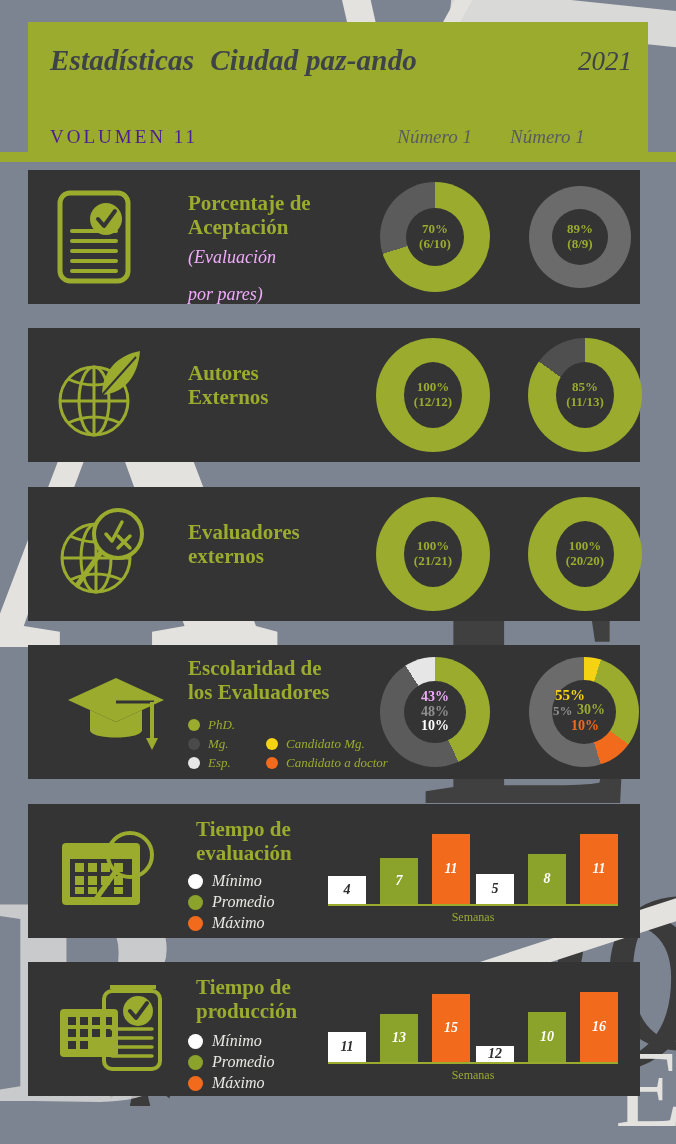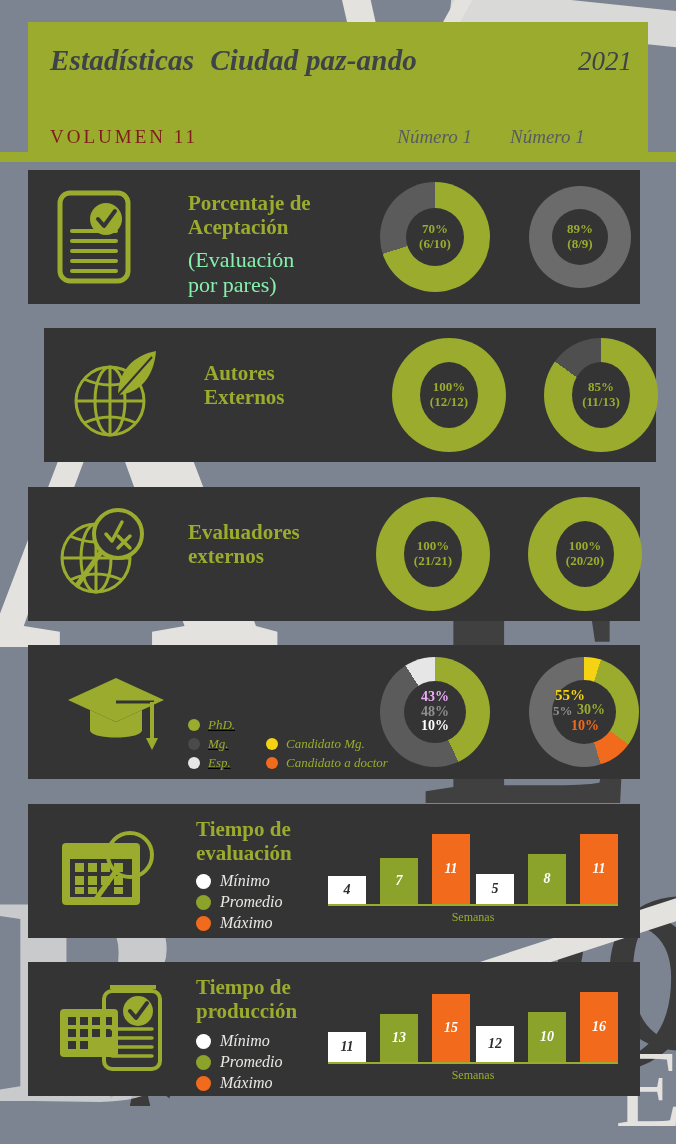--- a/index.html
+++ b/index.html
@@ -74,40 +74,40 @@
   #header-sub-row {
     position: absolute;
     left: 22px; top: 104px;
     right: 22px;
     display: flex;
     align-items: baseline;
   }
   #h-volumen {
     font-size: 19px;
     letter-spacing: 3px;
-    color: #7f1d1d;
+    color: #4c1d95;
   }
   .h-numero {
     font-size: 19px;
     font-style: italic;
     color: #585c62;
   }
   #h-num1 { margin-left: auto; }
   #h-num2 { margin-left: 38px; width: 116px; }
 
   
   .panel {
     position: absolute;
     left: 28px;
     width: 612px;
     background: #343434;
     z-index: 2;
   }
   #panel-aceptacion  { top: 170px; height: 134px; }
-  #panel-autores     { top: 328px; height: 134px; margin-left: 16px; }
+  #panel-autores     { top: 328px; height: 134px; }
   #panel-evaluadores { top: 487px; height: 134px; }
   #panel-escolaridad { top: 645px; height: 134px; }
   #panel-tevaluacion { top: 804px; height: 134px; }
   #panel-tproduccion { top: 962px; height: 134px; }
 
   .panel-inner {
     position: relative;
     width: 100%; height: 100%;
   }
 
@@ -121,22 +121,23 @@
     left: 160px;
     top: 22px;
   }
   .ptitle {
     font-size: 21px;
     font-weight: bold;
     color: #9aab2e;
     line-height: 1.14;
   }
   .psub {
-    font-size: 22px;
-    color: #86efac;
+    font-size: 18px;
+    font-style: italic;
+    color: #f0abfc;
     line-height: 1.15;
     margin-top: 7px;
   }
 
   
   .donut {
     position: absolute;
     border-radius: 50%;
   }
   .donut-hole {
@@ -191,29 +192,29 @@
     font-style: italic;
     white-space: nowrap;
   }
 
   #escolaridad-legend {
     left: 160px;
     top: 72px;
     display: flex;
     gap: 0px;
   }
-  #esc-leg-col1 { width: 78px; text-decoration: underline; }
+  #esc-leg-col1 { width: 78px; }
   #esc-leg-col2 { }
   #esc-leg-col1 .leg-txt { font-size: 13px; }
   #esc-leg-col2 .leg-txt { font-size: 13px; }
   #esc-leg-col1 .dot, #esc-leg-col2 .dot { width: 12px; height: 12px; }
   #esc-leg-col2 .leg-row:first-child { visibility: hidden; }
 
   .mmm-legend {
-    left: 168px;
+    left: 160px;
     top: 68px;
   }
   .mmm-legend .leg-txt {
     font-size: 16px;
     font-weight: normal;
     color: #e8e8e4;
     font-style: italic;
   }
   .mmm-legend .dot { width: 15px; height: 15px; margin-right: 9px; }
 
@@ -320,21 +321,21 @@
       </g>
       <circle cx="50" cy="30" r="16" fill="#9aab2e"></circle>
       <path d="M42,30 L48,37 L59,22" fill="none" stroke="#343434" stroke-width="4" stroke-linecap="round" stroke-linejoin="round"></path>
     </svg>
   </div>
 
   <div class="title-box">
     <div class="ptitle">Porcentaje de</div>
     <div class="ptitle">Aceptación</div>
     <div class="psub">(Evaluación</div>
-    <div class="psub" style="margin-top:0">por pares)</div>
+    <div class="psub" style="margin-top:16px">por pares)</div>
   </div>
 
   <div class="donut" style="left:352px; top:12px; width:110px; height:110px;
               background: conic-gradient(#9aab2e 0% 70%, #5b5b5b 70% 100%);">
     <div class="donut-hole" style="width:58px; height:58px;">
       <span class="donut-label">70%</span>
       <span class="donut-label">(6/10)</span>
     </div>
   </div>
 
@@ -431,20 +432,22 @@
     <svg width="104" height="80" viewBox="0 0 104 80">
       <path d="M52,6 L100,28 L52,50 L4,28 Z" fill="#9aab2e"></path>
       <path d="M26,38 L26,58 C26,68 78,68 78,58 L78,38 L52,50 Z" fill="#9aab2e"></path>
       <path d="M52,30 L90,30" stroke="#343434" stroke-width="3"></path>
       <line x1="88" y1="30" x2="88" y2="66" stroke="#9aab2e" stroke-width="4"></line>
       <path d="M82,66 L94,66 L88,78 Z" fill="#9aab2e"></path>
     </svg>
   </div>
 
   <div class="title-box" style="top:12px">
+    <div class="ptitle">Escolaridad de</div>
+    <div class="ptitle">los Evaluadores</div>
   </div>
 
   <div class="legend" id="escolaridad-legend">
     <div id="esc-leg-col1">
       <div class="leg-row">
         <span class="dot" style="background:#9aab2e"></span>
         <span class="leg-txt">PhD.</span>
       </div>
       <div class="leg-row">
         <span class="dot" style="background:#4a4a4a"></span>
@@ -630,21 +633,21 @@
         </div>
         <div class="bar avg" style="height:48px">
           <span class="bar-val">13</span>
         </div>
         <div class="bar max" style="height:68px">
           <span class="bar-val">15</span>
         </div>
       </div>
       <div class="bar-gap"></div>
       <div class="bar-group">
-        <div class="bar min" style="height:36px">
+        <div class="bar min" style="height:16px">
           <span class="bar-val">12</span>
         </div>
         <div class="bar avg" style="height:50px">
           <span class="bar-val">10</span>
         </div>
         <div class="bar max" style="height:70px">
           <span class="bar-val">16</span>
         </div>
       </div>
     </div>

